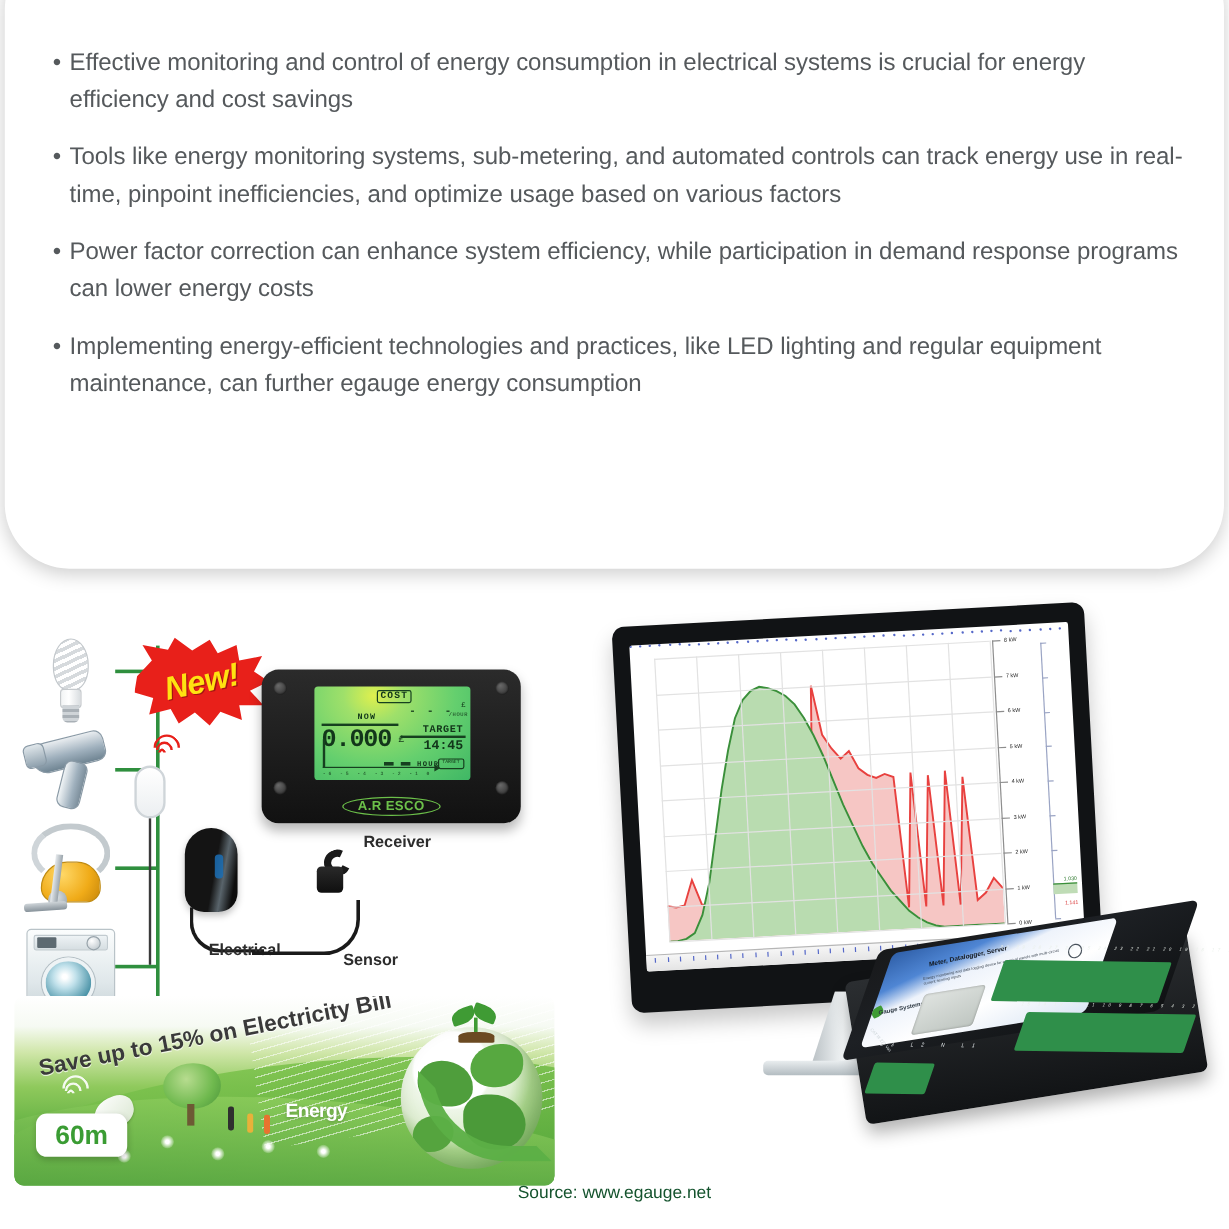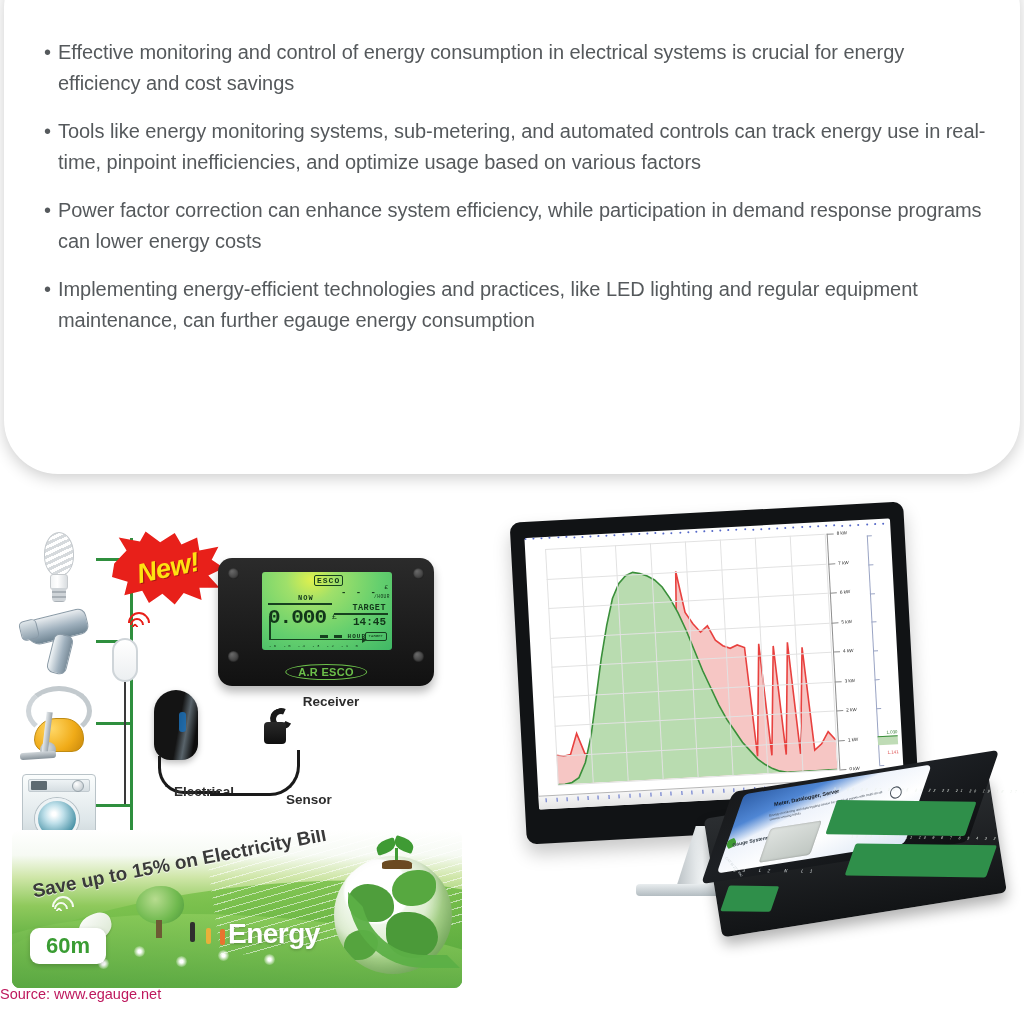--- a/index.html
+++ b/index.html
@@ -445,22 +445,22 @@
   }
   .eco .arrow-sw {
     position:absolute; right:2px; top:62px; width:112px; height:76px;
     border: 13px solid #5cb046;
     border-radius: 0 0 0 90px;
     border-top-color: transparent;
     border-right-color: transparent;
     opacity:0.95;
   }
   .eco .energy-word {
-    position:absolute; left:216px; top:88px;
-    color:#ffffff; font-size:28px; font-weight:700; letter-spacing:-0.5px;
+    position:absolute; left:226px; top:88px;
+    color:#ffffff; font-size:16px; font-weight:700; letter-spacing:-0.5px;
     text-shadow: 0 1px 3px rgba(0,0,0,0.25);
   }
   .eco .tree {
     position:absolute; left:122px; top:56px; width:52px; height:54px;
   }
   .eco .tree .crown {
     position:absolute; left:2px; top:0; width:48px; height:38px;
     background: radial-gradient(circle at 40% 35%, #b7dc8f, #6fb94e 60%, #49933a);
     border-radius: 52% 48% 50% 50%;
   }
@@ -672,21 +672,22 @@
     transform: rotate(58deg); white-space:nowrap;
   }
   .logger .l123 {
     position:absolute; left:18px; top:82px; font-size:4.4px; color:#e3e8ea;
     letter-spacing:7px; transform: skewX(-28deg) skewY(9deg);
   }
 
   
   .source {
     position:absolute; left:0; right:0; bottom:22px;
-    color:#be185d; font-size:14.5px;
+    text-align:center;
+    color:#14532d; font-size:14.5px;
     z-index: 1;
   }
 </style>
 </head>
 <body>
 
 <div class="page">
 
   <div class="card">
 
@@ -767,21 +768,21 @@
         <div class="lbl">New!</div>
       </div>
 
       <div class="receiver">
         <span class="screw tl"></span>
         <span class="screw tr"></span>
         <span class="screw bl"></span>
         <span class="screw br"></span>
 
         <div class="lcd">
-          <div class="lcd-txt lcd-cost">ESCO</div>
+          <div class="lcd-txt lcd-cost">COST</div>
           <div class="lcd-txt lcd-dashes">- - -</div>
           <div class="lcd-txt lcd-pound-sm">£</div>
           <div class="lcd-txt lcd-hour-sm">/HOUR</div>
           <div class="lcd-txt lcd-now">NOW</div>
           <div class="lcd-now-rule"></div>
           <div class="lcd-txt lcd-value">0.000</div>
           <div class="lcd-txt lcd-pound">£</div>
           <div class="lcd-txt lcd-history">TARGET</div>
           <div class="lcd-hist-rule"></div>
           <div class="lcd-txt lcd-time">14:45</div>

